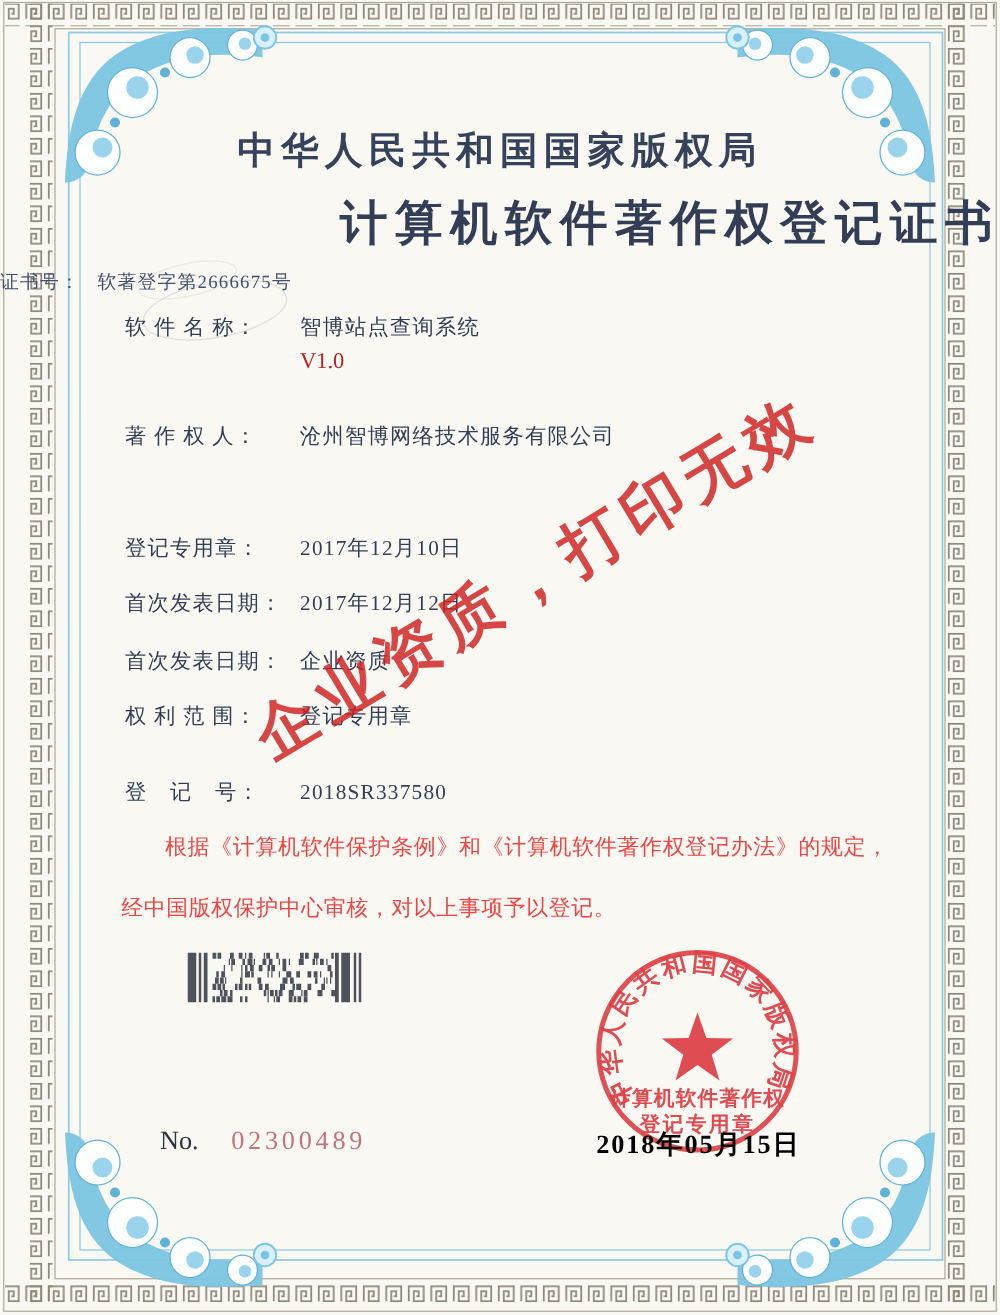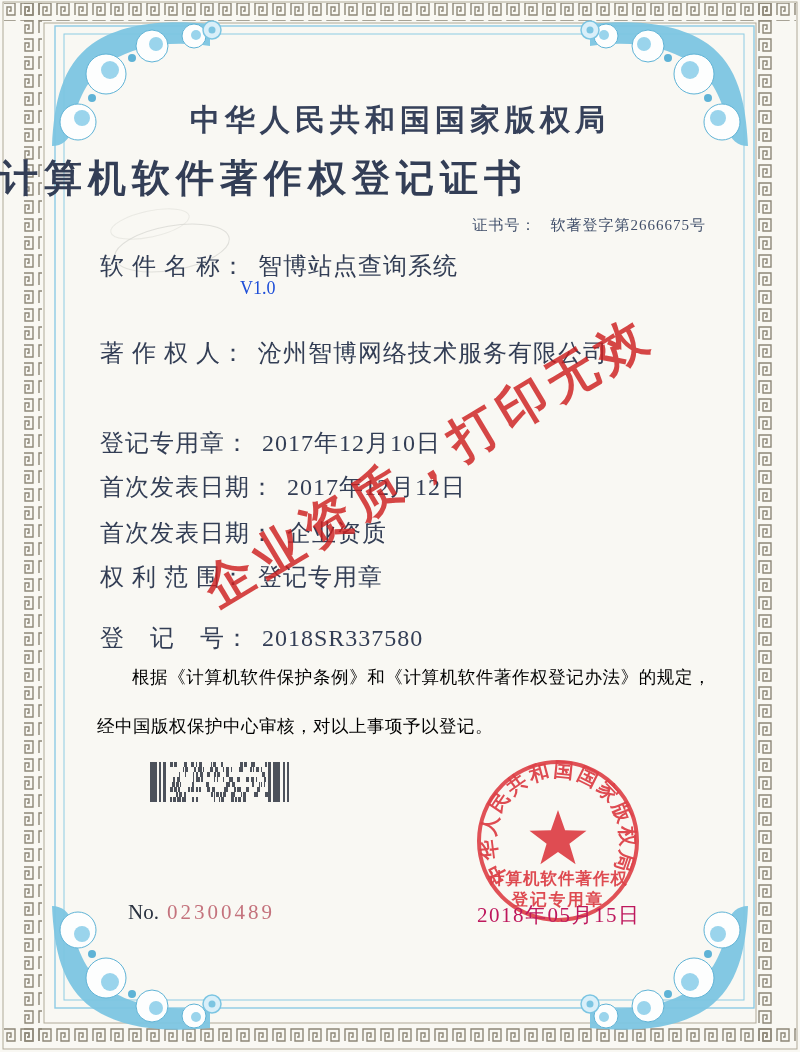--- a/index.html
+++ b/index.html
@@ -8,51 +8,51 @@
     background:#f9f8f3;
     font-family:"Liberation Serif","DejaVu Serif",serif;
   }
   .abs{position:absolute;}
   #border-art{left:0;top:0;width:800px;height:1052px;pointer-events:none;}
   .org-title{
     left:0;top:100px;width:800px;text-align:center;
     font-size:30px;font-weight:600;letter-spacing:5px;color:#36415a;
   }
   .cert-title{
-    left:0;top:153px;width:800px;text-align:left;
+    left:0;top:153px;width:800px;text-align:right;
     font-size:38px;font-weight:700;letter-spacing:6px;color:#333e56;
   }
   .cert-no{
-    left:0;top:216px;width:706px;text-align:right;
+    left:0;top:216px;width:706px;
     font-size:15px;color:#42506b;letter-spacing:1px;
   }
   .cert-no .lbl{margin-right:14px;}
-  .field-row{left:100px;font-size:24px;color:#333e55;letter-spacing:1px;white-space:nowrap;}
+  .field-row{left:100px;font-size:17px;color:#333e55;letter-spacing:1px;white-space:nowrap;}
   .field-row .flabel{display:inline-block;min-width:128px;}
   .field-row .fvalue{margin-left:12px;}
-  .value2{left:240px;font-size:18px;color:#1d4ed8;}
+  .value2{left:240px;font-size:18px;color:#b91c1c;}
   .statement{
     left:97px;top:653px;width:614px;
-    font-size:17.5px;line-height:49px;color:#000000;
+    font-size:17.5px;line-height:49px;color:#ef4444;
     text-align:justify;text-indent:2em;letter-spacing:0.5px;
   }
   .watermark{
     left:148px;top:428px;width:560px;text-align:center;
     font-size:50px;font-weight:700;letter-spacing:7px;
     color:rgba(205,30,30,0.82);
     transform:rotate(-31deg);transform-origin:center center;
     white-space:nowrap;
   }
   .seal-wrap{left:473px;top:756px;width:170px;height:170px;}
   .seal-date{
-    left:477px;top:901px;font-size:21px;font-weight:400;
-    color:#be185d;letter-spacing:1.5px;
+    left:477px;top:901px;font-size:21px;font-weight:700;
+    color:#000000;letter-spacing:1.5px;
   }
   .serial{left:128px;top:900px;font-size:21px;white-space:nowrap;}
-  .serial .no-lbl{color:#2b3340;margin-right:8px;}
+  .serial .no-lbl{color:#2b3340;margin-right:26px;}
   .serial .no-val{color:#c4737d;letter-spacing:3px;}
   .barcode-box{left:150px;top:762px;width:142px;height:40px;}
 </style>
 </head>
 <body>
 
 <svg class="abs" id="border-art" viewBox="0 0 800 1052" xmlns="http://www.w3.org/2000/svg">
   <defs>
     <pattern id="greek" width="18" height="18" patternUnits="userSpaceOnUse">
       <path d="M3,15 V3 H15 V15 H7 V7 H11 V11 H9" fill="none" stroke="#8d8778" stroke-width="1.4"></path>

